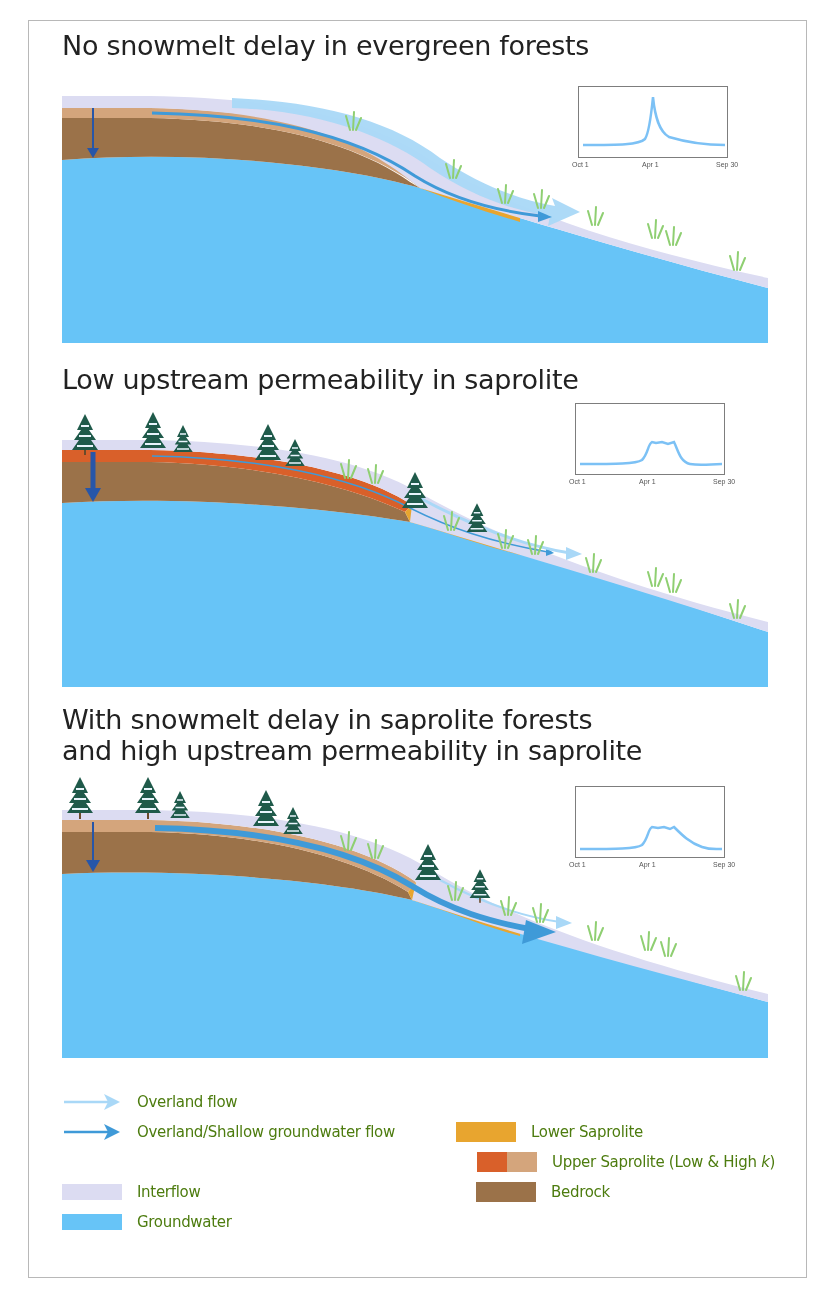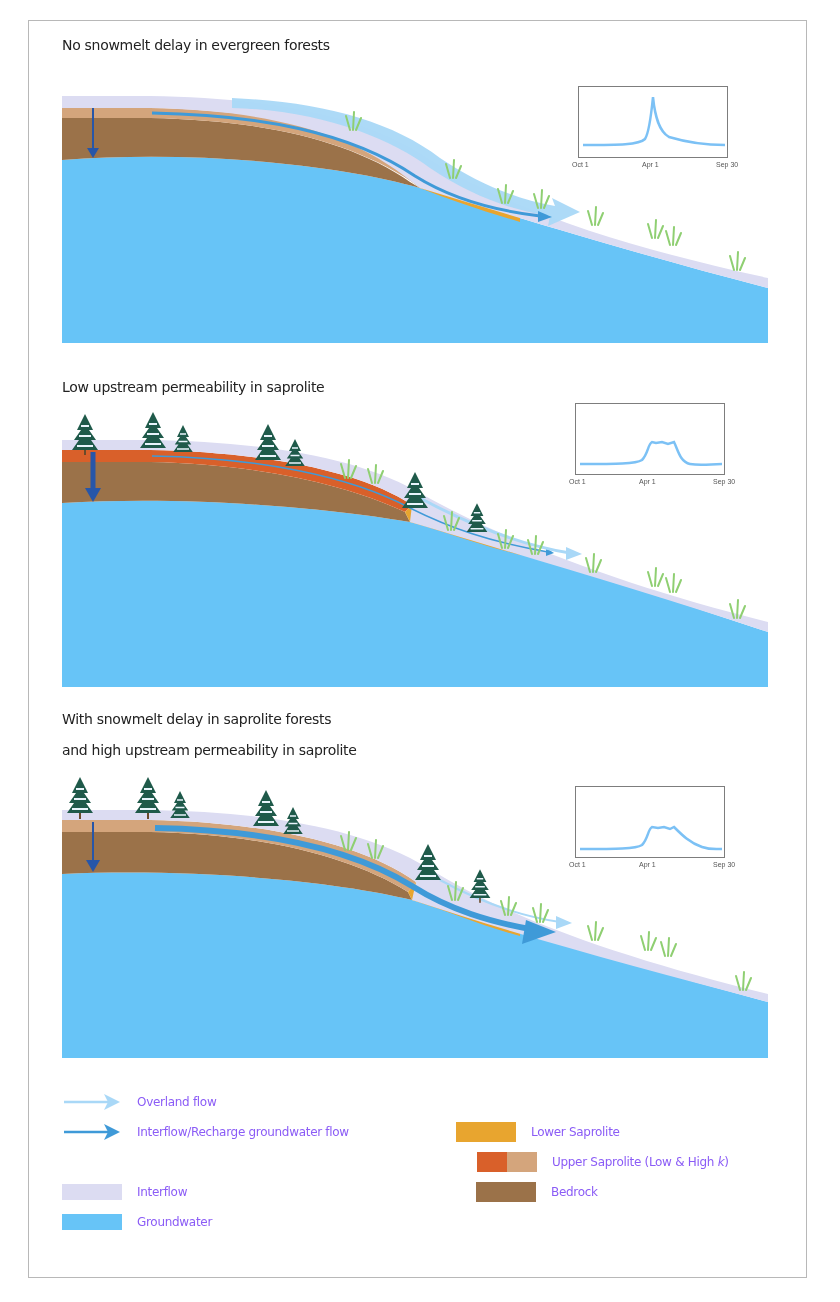--- a/index.html
+++ b/index.html
@@ -1,27 +1,27 @@
 <!DOCTYPE html>
 <html><head>
 <meta charset="utf-8">
 <style>
   html, body { margin:0; padding:0; background:#ffffff; }
   body { width:840px; height:1302px; position:relative; overflow:hidden; font-family:"Liberation Sans", sans-serif; }
   .frame { position:absolute; left:28px; top:20px; width:779px; height:1258px; border:1.5px solid #b8b8b8; box-sizing:border-box; background:#fff; }
-  .ptitle { position:absolute; left:62px; font-family:"DejaVu Sans", sans-serif; font-size:14px; color:#222; letter-spacing:-0.3px; line-height:31px; margin:0; font-weight:normal; }
+  .ptitle { position:absolute; left:62px; font-family:"DejaVu Sans", sans-serif; font-size:27px; color:#222; letter-spacing:-0.3px; line-height:31px; margin:0; font-weight:normal; }
   svg.scene { position:absolute; left:0; }
   .hydro { position:absolute; }
   .hydro .box { position:absolute; left:0; top:0; width:150px; height:72px; border:1.5px solid #7d7d7d; box-sizing:border-box; background:#fff; }
   .hydro .tick { position:absolute; top:75px; font-size:7px; color:#555; font-family:"Liberation Sans", sans-serif; white-space:nowrap; }
   .legend { position:absolute; left:62px; top:1088px; width:730px; height:170px; }
   .lg-row { position:absolute; height:24px; display:flex; align-items:center; }
   .lg-sw { width:60px; height:16px; margin-right:15px; flex:none; }
   .lg-sw svg { display:block; }
-  .lg-label { font-family:"DejaVu Sans", sans-serif; font-size:12px; color:#8b5cf6; white-space:nowrap; letter-spacing:-0.3px; }
+  .lg-label { font-family:"DejaVu Sans", sans-serif; font-size:15px; color:#4d7c0f; white-space:nowrap; letter-spacing:-0.3px; }
   .lg-label i { font-style:italic; }
 </style>
 </head>
 <body>
 
 <div class="frame"></div>
 
 <div class="ptitle" style="top:30px;">No snowmelt delay in evergreen forests</div>
 
 <svg class="scene" style="top:0;" width="840" height="360" viewBox="0 0 840 360">
@@ -76,21 +76,21 @@
   <div class="box">
     <svg width="150" height="72" viewBox="0 0 150 72" style="position:absolute;left:0;top:0;">
       <path d="M4 58 C 40 58, 60 58, 66 52 C 70 46, 72 30, 74 10 C 76 30, 80 44, 90 50 C 110 56, 130 58, 146 58" fill="none" stroke="#7cc1f5" stroke-width="2.5"></path>
     </svg>
   </div>
   <span class="tick" style="left:-6px;">Oct 1</span>
   <span class="tick" style="left:64px;">Apr 1</span>
   <span class="tick" style="left:138px;">Sep 30</span>
 </div>
 
-<div class="ptitle" style="top:364px;margin-top:8px;">Low upstream permeability in saprolite</div>
+<div class="ptitle" style="top:364px;">Low upstream permeability in saprolite</div>
 
 <svg class="scene" style="top:390px;" width="840" height="310" viewBox="0 390 840 310">
   <path d="M62 503 C 200 495, 340 510, 410 522 C 520 548, 640 590, 768 632 L768 687 L62 687 Z" fill="#67c4f7"></path>
   <path d="M62 462 L 150 462 C 260 464, 350 486, 405 512 L 410 522 C 340 510, 200 495, 62 503 Z" fill="#9b7249"></path>
   <path d="M62 450 L 150 450 C 260 452, 360 470, 412 505 L 405 512 C 350 486, 260 464, 150 462 L 62 462 Z" fill="#d9602a"></path>
   <path d="M405 512 L412 505 C 440 520, 470 535, 520 548 L 520 555 C 470 542, 440 530, 410 522 Z" fill="#e8a52f"></path>
   <path d="M62 440 L 150 440 C 260 442, 360 456, 425 496 C 520 548, 640 590, 768 622 L 768 632 C 640 590, 520 555, 410 522 L 412 505 C 360 470, 260 452, 150 450 L 62 450 Z" fill="#dcdcf2"></path>
   <path d="M152 456 C 260 458, 350 476, 410 508 C 450 528, 490 542, 548 552" fill="none" stroke="#3f9ad8" stroke-width="1.5"></path>
   <path d="M546 548 L 554 553 L 546 556 Z" fill="#3f9ad8"></path>
   <path d="M420 498 C 470 525, 520 545, 570 553" fill="none" stroke="#a9d8f7" stroke-width="3"></path>
@@ -270,21 +270,21 @@
     </span>
     <span class="lg-label">Overland flow</span>
   </div>
   <div class="lg-row" style="left:0; top:32px;">
     <span class="lg-sw">
       <svg width="60" height="16">
           <line x1="2" y1="8" x2="46" y2="8" stroke="#3f9ad8" stroke-width="2.5"></line>
           <path d="M42 0 L58 8 L42 16 L46 8 Z" fill="#3f9ad8"></path>
         </svg>
     </span>
-    <span class="lg-label">Interflow/Recharge groundwater flow</span>
+    <span class="lg-label">Overland/Shallow groundwater flow</span>
   </div>
   <div class="lg-row" style="left:0; top:92px;">
     <span class="lg-sw" style="background:#dcdcf2;"></span>
     <span class="lg-label">Interflow</span>
   </div>
   <div class="lg-row" style="left:0; top:122px;">
     <span class="lg-sw" style="background:#67c4f7;"></span>
     <span class="lg-label">Groundwater</span>
   </div>
 

